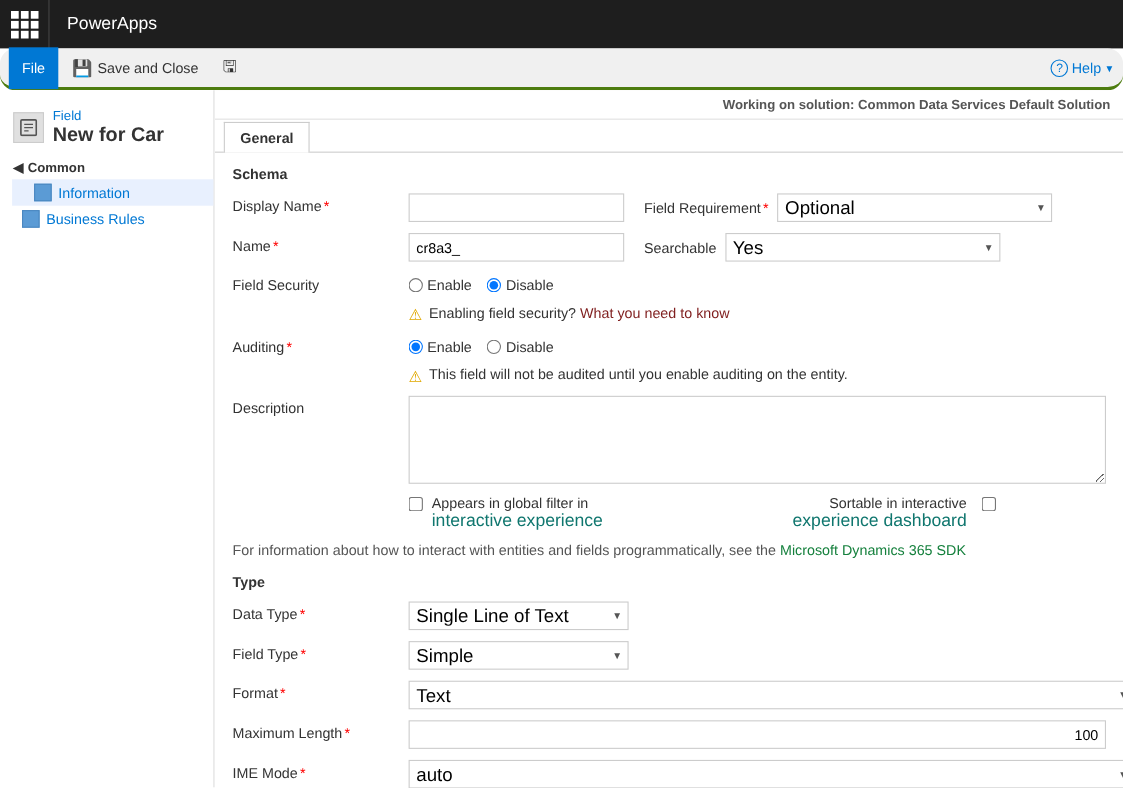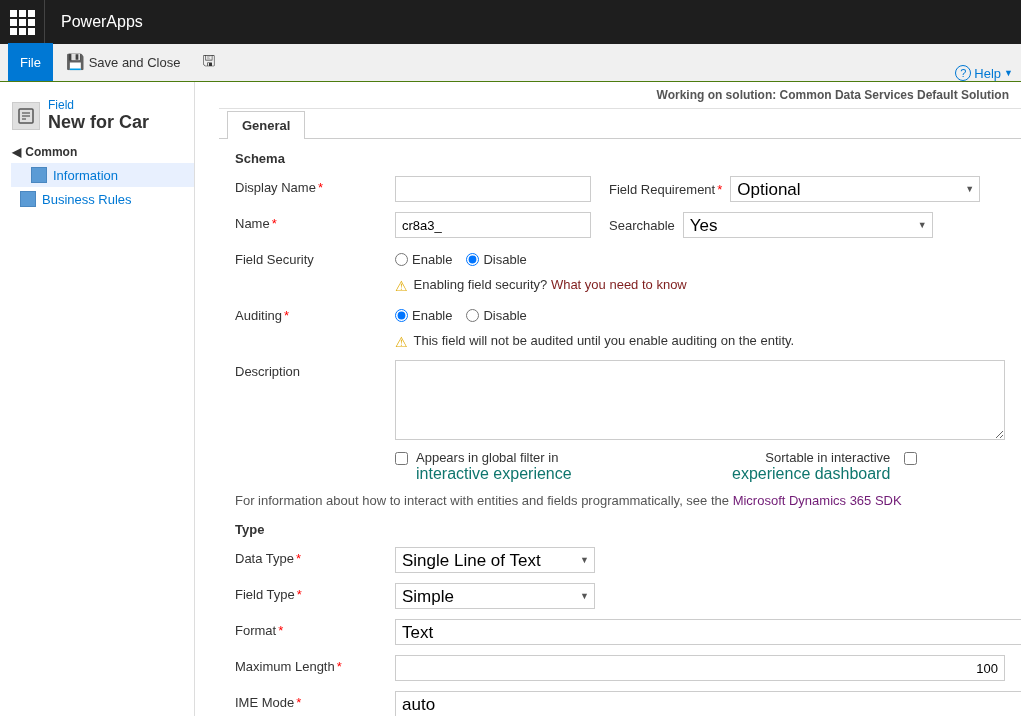--- a/index.html
+++ b/index.html
@@ -6,28 +6,28 @@
     body { font-family: 'Segoe UI', Tahoma, Geneva, Verdana, sans-serif; font-size: 13px; background: #fff; color: #333; }
 
     
     .top-bar { display: flex; align-items: center; background: #1e1e1e; height: 44px; }
     .waffle-btn { width: 44px; height: 44px; display: flex; align-items: center; justify-content: center; cursor: pointer; }
     .waffle-grid { display: grid; grid-template-columns: repeat(3, 7px); gap: 2px; }
     .waffle-dot { width: 7px; height: 7px; background: #fff; }
     .app-title { color: #fff; font-size: 16px; font-weight: 400; padding: 0 16px; border-left: 1px solid #444; height: 100%; display: flex; align-items: center; }
 
     
-    .toolbar { display: flex; align-items: flex-end; justify-content: space-between; background: #f0f0f0; border-bottom: 1px solid #4d7c0f; height: 38px; padding: 0 8px; }
+    .toolbar { display: flex; align-items: center; justify-content: space-between; background: #f0f0f0; border-bottom: 3px solid #4d7c0f; height: 38px; padding: 0 8px; border-radius: 14px; }
     .toolbar-left { display: flex; align-items: center; gap: 4px; }
     .toolbar-btn { display: flex; align-items: center; gap: 4px; padding: 4px 8px; cursor: pointer; border: 1px solid transparent; font-size: 13px; color: #333; background: transparent; }
     .file-btn { background: #0078d4; color: #fff; padding: 4px 12px; font-size: 13px; border: none; cursor: pointer; height: 38px; }
     .help-btn { display: flex; align-items: center; gap: 3px; color: #0078d4; cursor: pointer; font-size: 13px; }
 
     
-    .content-wrapper { display: flex; height: calc(716px - 44px - 38px); gap: 24px; }
+    .content-wrapper { display: flex; height: calc(716px - 44px - 38px); }
 
     
     .sidebar { width: 195px; border-right: 1px solid #ddd; background: #fff; padding: 8px 0; flex-shrink: 0; }
     .entity-header { padding: 8px 12px 4px; }
     .entity-label { color: #0078d4; font-size: 12px; display: block; }
     .entity-name { font-size: 18px; font-weight: 600; color: #333; display: flex; align-items: center; gap: 6px; }
     .entity-icon { width: 28px; height: 28px; background: #e0e0e0; display: flex; align-items: center; justify-content: center; border: 1px solid #ccc; }
     .section-header { font-size: 12px; font-weight: 600; color: #333; padding: 8px 12px 4px; display: flex; align-items: center; gap: 4px; }
     .nav-item { display: flex; align-items: center; gap: 6px; padding: 4px 12px 4px 20px; cursor: pointer; color: #0078d4; font-size: 13px; }
     .nav-item.active { background: #e8f0fe; margin-left: 11px; }
@@ -73,21 +73,21 @@
 
     
     .checkbox-row { display: flex; margin-bottom: 10px; }
     .checkbox-cell { flex: 1; display: flex; align-items: flex-start; gap: 8px; }
     .checkbox-label-group { display: flex; flex-direction: column; }
     .checkbox-label-main { font-size: 13px; color: #333; }
     .checkbox-label-sub { font-size: 16px; color: #0f766e; }
 
     
     .info-link-row { margin-bottom: 14px; margin-left: 0; font-size: 13px; color: #555; }
-    .info-link { color: #701a75; cursor: pointer; text-decoration: none; }
+    .info-link { color: #15803d; cursor: pointer; text-decoration: none; }
     .select-medium { width: 200px; }
 
     input[type="checkbox"] { width: 13px; height: 13px; margin-top: 2px; }
     input[type="radio"] { width: 13px; height: 13px; }
   </style>
 </head>
 <body>
 
 <div class="top-bar">
   <div class="waffle-btn">

